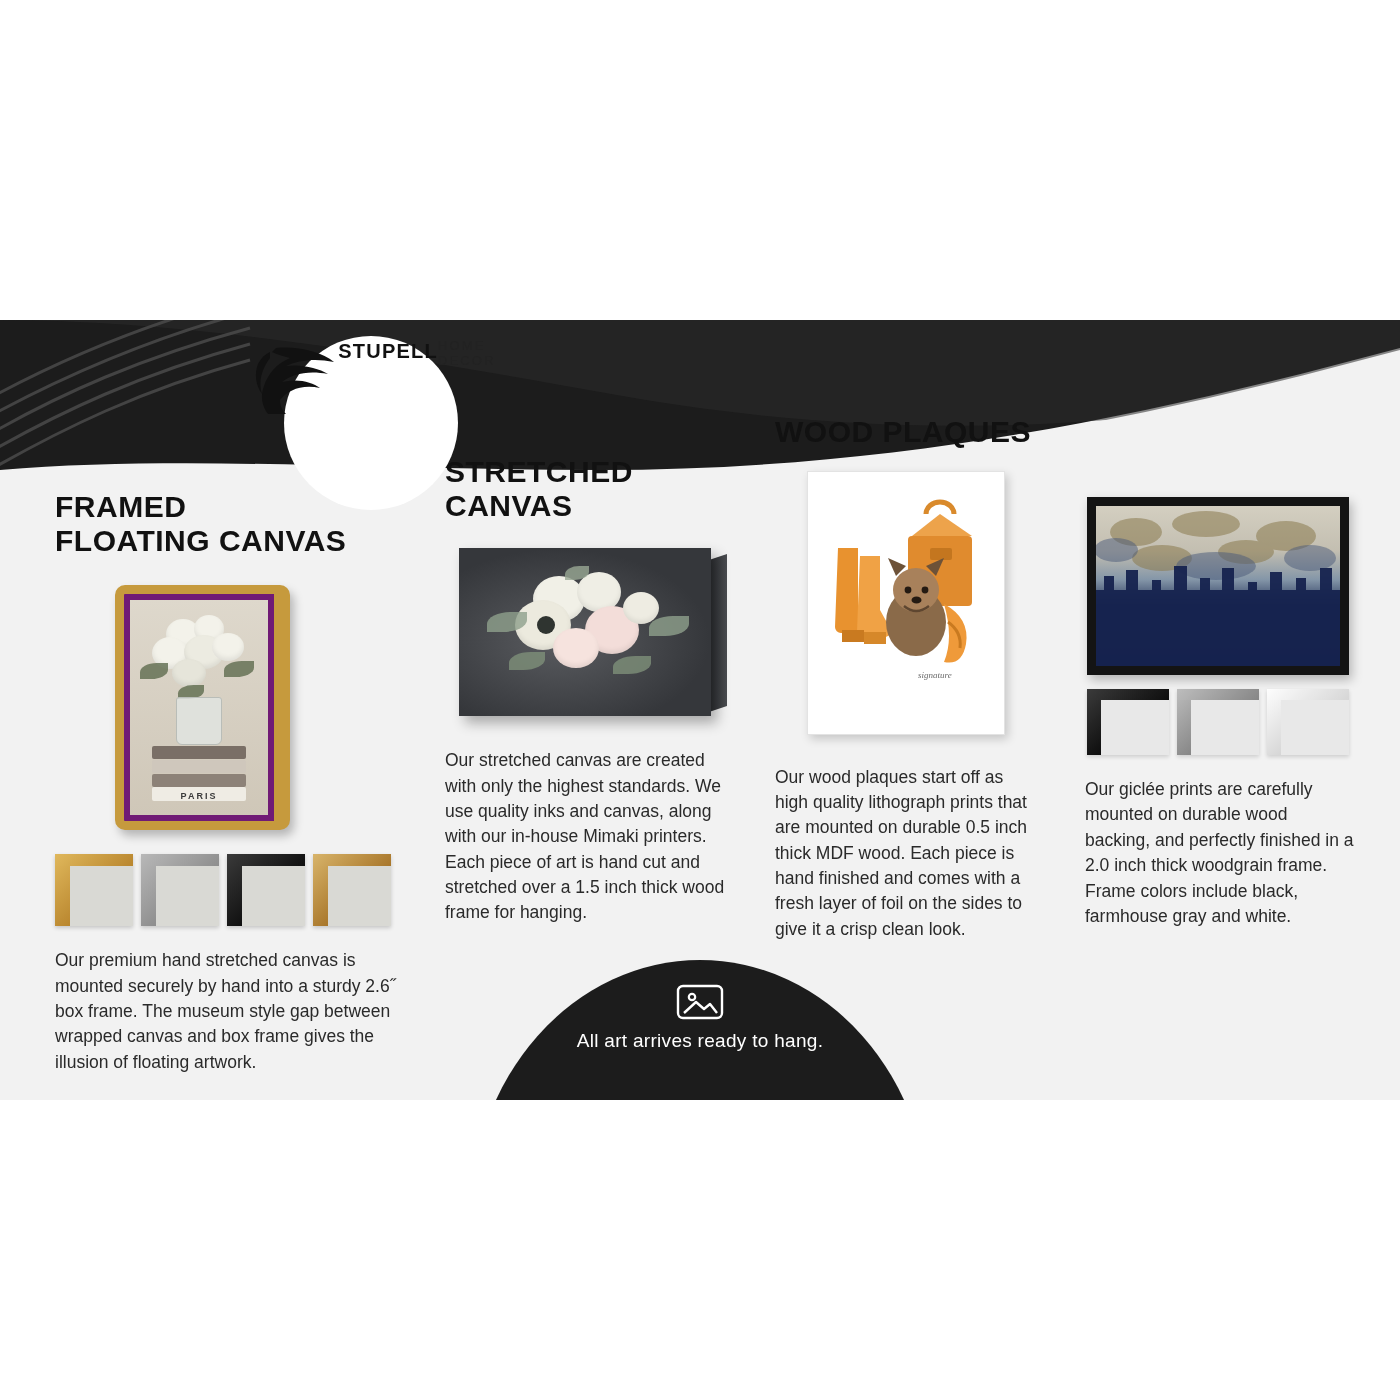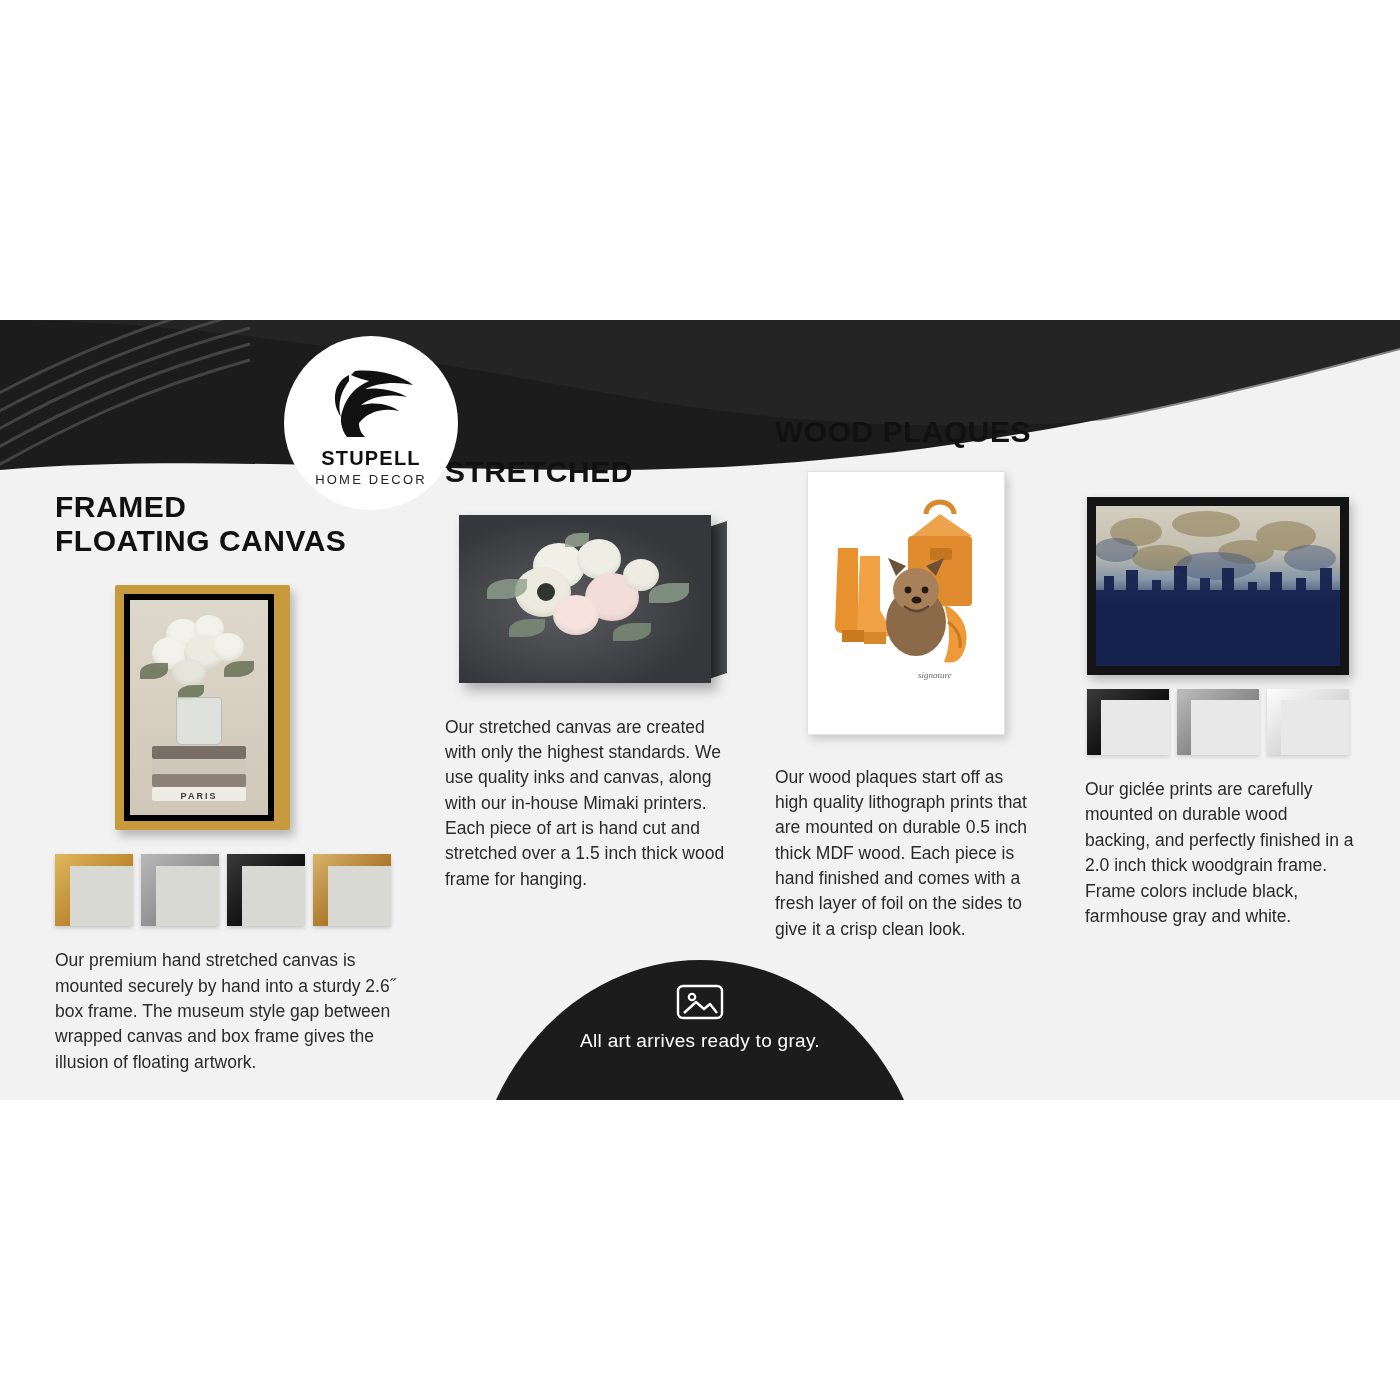--- a/index.html
+++ b/index.html
@@ -64,22 +64,22 @@
   
   .logo-circle {
     position: absolute;
     left: 284px;
     top: 16px;
     width: 174px;
     height: 174px;
     border-radius: 50%;
     background: #ffffff;
     display: flex;
-    flex-direction: column;
-    align-items: center;
+    flex-direction: row;
+    align-items: flex-start;
     justify-content: center;
     z-index: 5;
   }
   .logo-mark { margin-top: 6px; }
   .logo-name {
     font-size: 20px;
     font-weight: 700;
     letter-spacing: 1.2px;
     color: #111;
     margin-top: 4px;
@@ -117,22 +117,22 @@
     position: relative;
     width: 175px;
     height: 245px;
     margin: 28px 0 0 60px;
   }
   .ff-frame {
     position: absolute;
     inset: 0;
     border: 9px solid #c69a3d;
     border-right-width: 16px;
-    border-radius: 2px;
-    background: #000000;
+    border-radius: 10px;
+    background: #701a75;
     box-shadow: 4px 6px 10px rgba(0,0,0,.25);
     overflow: hidden;
   }
   .ff-canvas {
     position: absolute;
     left: 6px; right: 6px; top: 6px; bottom: 6px;
     background: linear-gradient(#ded8cc, #cfc7b8);
     overflow: hidden;
   }
   .ff-books {
@@ -352,20 +352,21 @@
       <div class="swatch sw-black"></div>
       <div class="swatch sw-gold2"></div>
     </div>
 
     <div class="col-body">Our premium hand stretched canvas is mounted securely by hand into a sturdy 2.6˝ box frame. The museum style gap between wrapped canvas and box frame gives the illusion of floating artwork.</div>
   </div>
 
   <div class="col" id="col-stretched">
     <div class="col-title">
       <div>STRETCHED</div>
+      <div>CANVAS</div>
     </div>
 
     <div class="sc-art">
       <div class="sc-side"></div>
       <div class="sc-face">
         <div class="sc-flowers">
           <div class="petal" style="left:52px;top:10px;width:52px;height:46px;background:#f1f0e7;"></div>
           <div class="petal" style="left:34px;top:34px;width:56px;height:50px;background:#eceade;"></div>
           <div class="petal" style="left:96px;top:6px;width:44px;height:40px;background:#efeee5;"></div>
           <div class="petal" style="left:104px;top:40px;width:54px;height:48px;background:#f3ddd9;"></div>
@@ -471,16 +472,16 @@
   </div>
 
   <div class="bottom-arc">
     <div class="pic-icon">
       <svg width="48" height="40" viewBox="0 0 48 40" xmlns="http://www.w3.org/2000/svg">
         <rect x="2" y="4" width="44" height="32" rx="5" fill="none" stroke="#ffffff" stroke-width="2.4"></rect>
         <circle cx="16" cy="15" r="3.2" fill="none" stroke="#ffffff" stroke-width="2.2"></circle>
         <path d="M8,31 L20,20 L28,27 L34,22 L41,31" fill="none" stroke="#ffffff" stroke-width="2.4" stroke-linejoin="round"></path>
       </svg>
     </div>
-    <div class="hang-text">All art arrives ready to gray.</div>
+    <div class="hang-text">All art arrives ready to hang.</div>
   </div>
 
 </div>
 
 </body></html>

